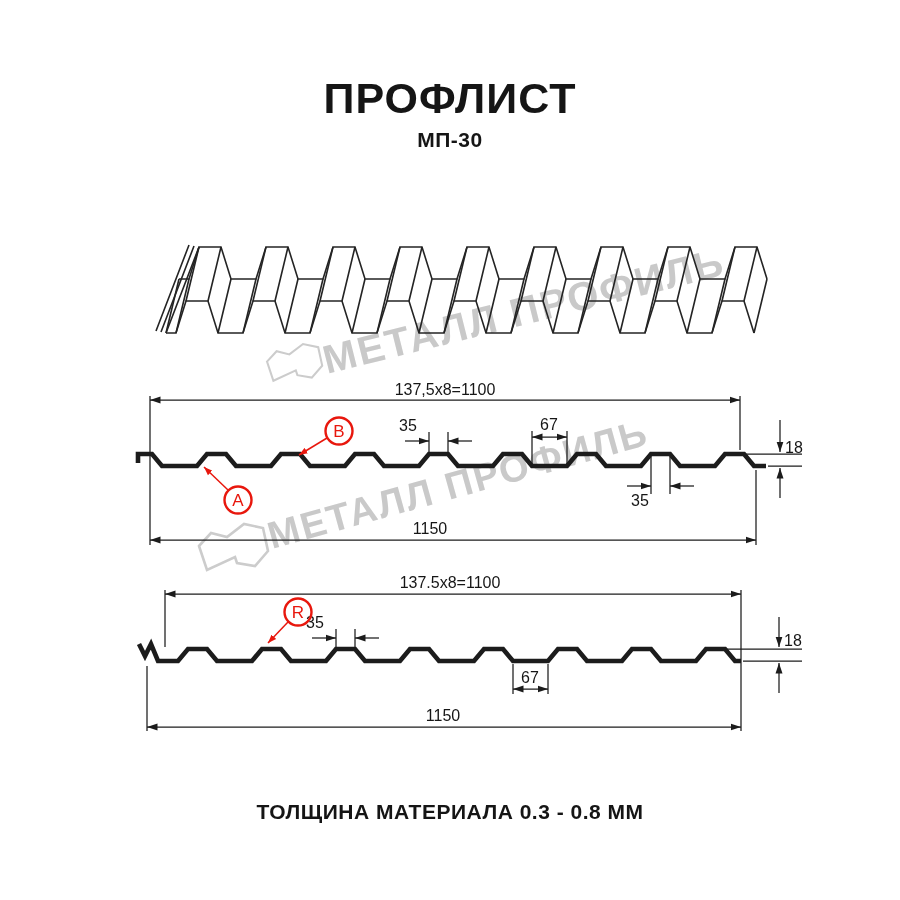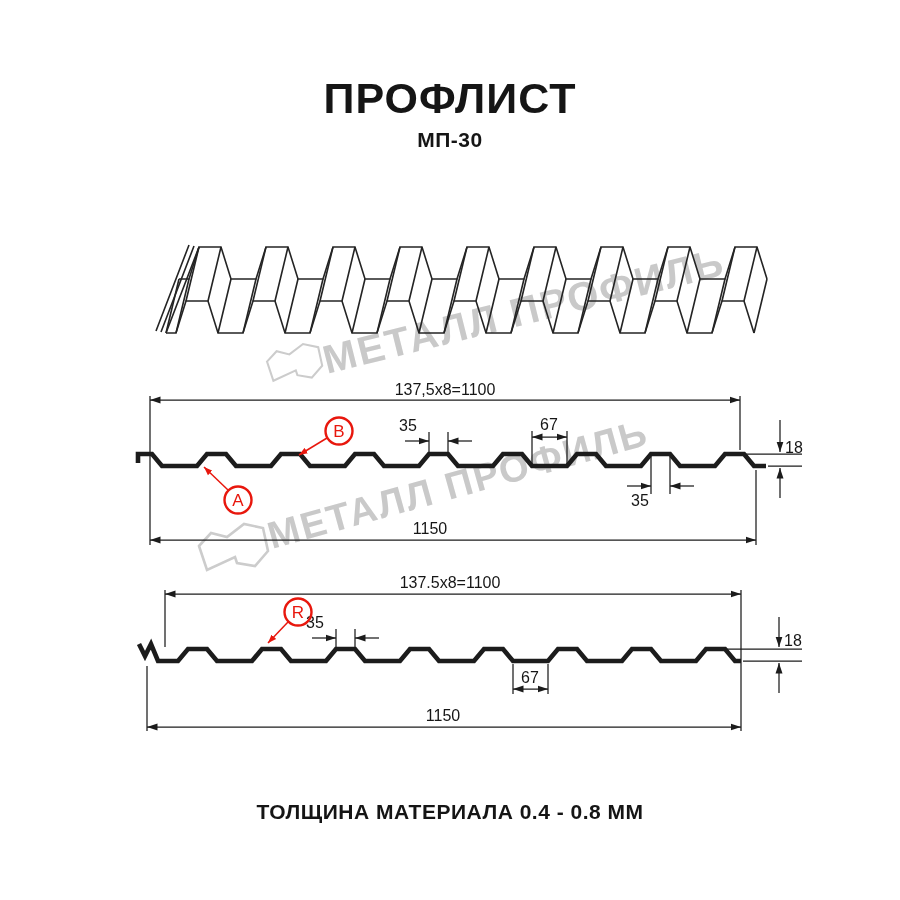--- a/index.html
+++ b/index.html
@@ -164,14 +164,14 @@
       </g>
 
       <g>
         <line class="redln" x1="288" y1="622" x2="268" y2="643" marker-end="url(#ar)"></line>
         <circle class="redcirc" cx="298" cy="612" r="13.5"></circle>
         <text class="redtx" x="298" y="618" text-anchor="middle">R</text>
       </g>
     </g>
   </svg>
 
-  <div id="footer" class="center-text">ТОЛЩИНА МАТЕРИАЛА 0.4 - 0.8 ММ</div>
+  <div id="footer" class="center-text">ТОЛЩИНА МАТЕРИАЛА 0.3 - 0.8 ММ</div>
 </div>
 
 </body></html>

